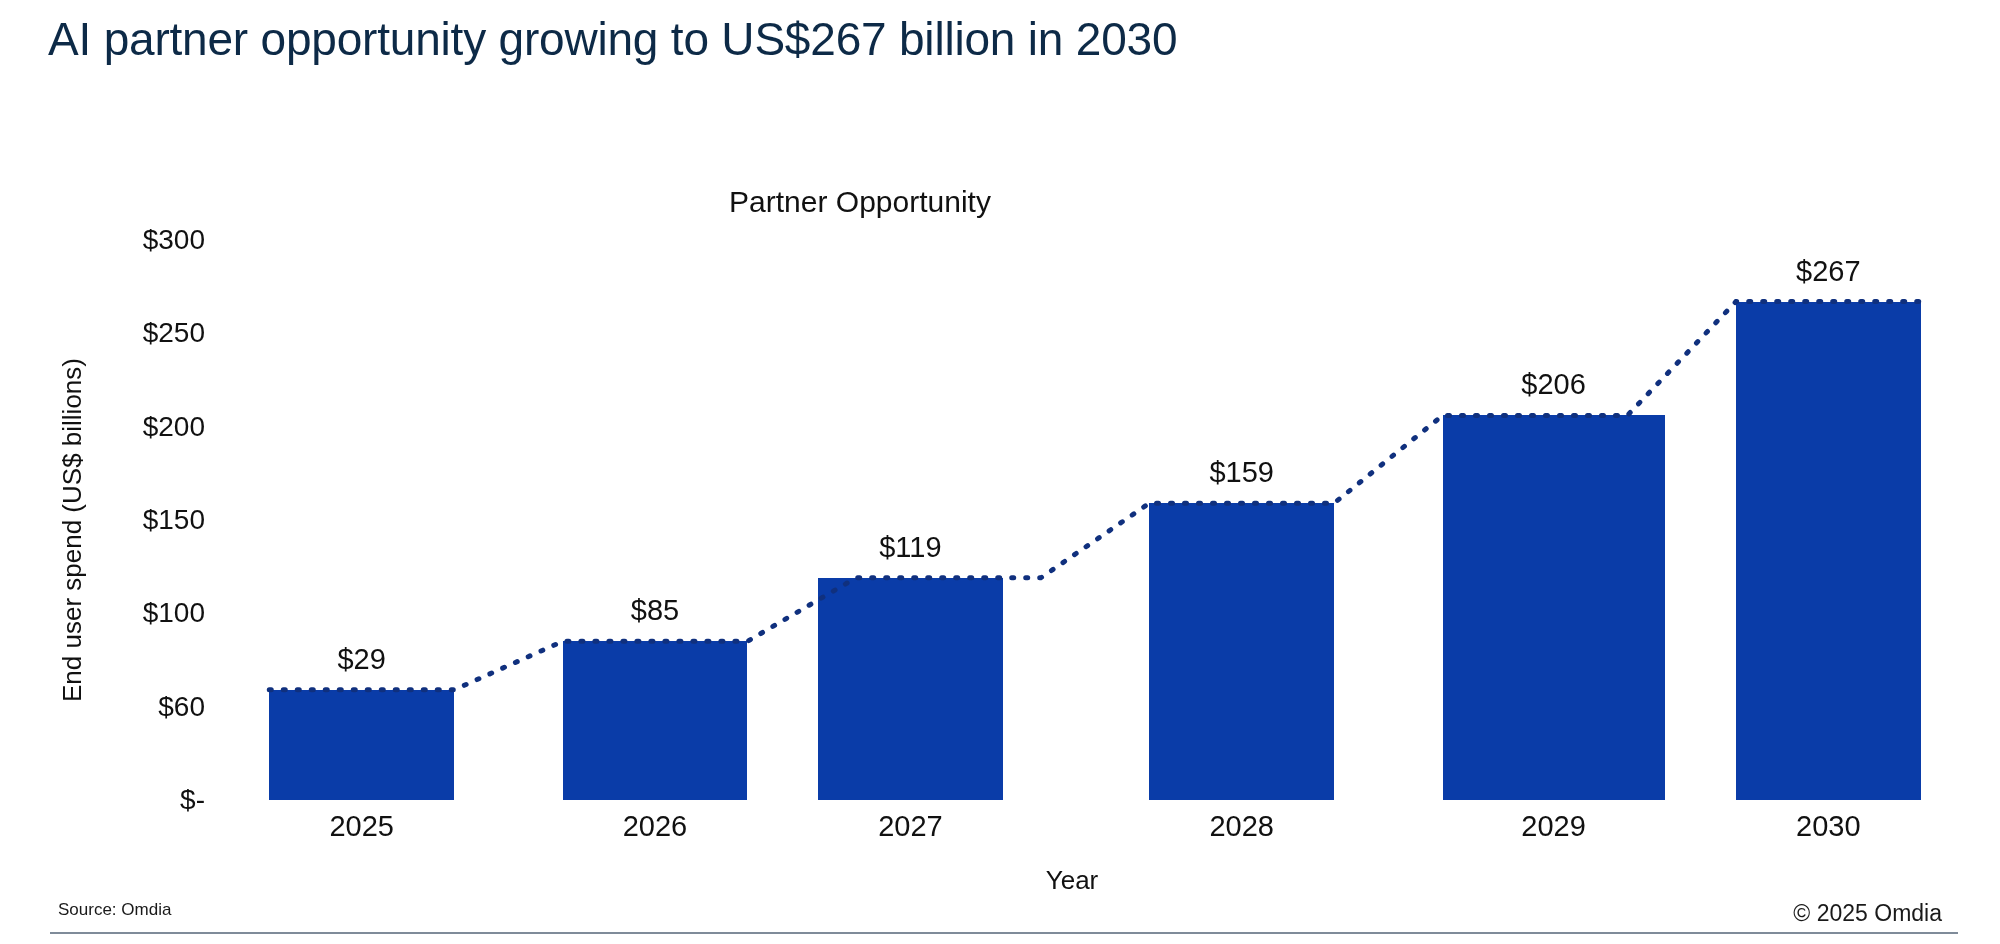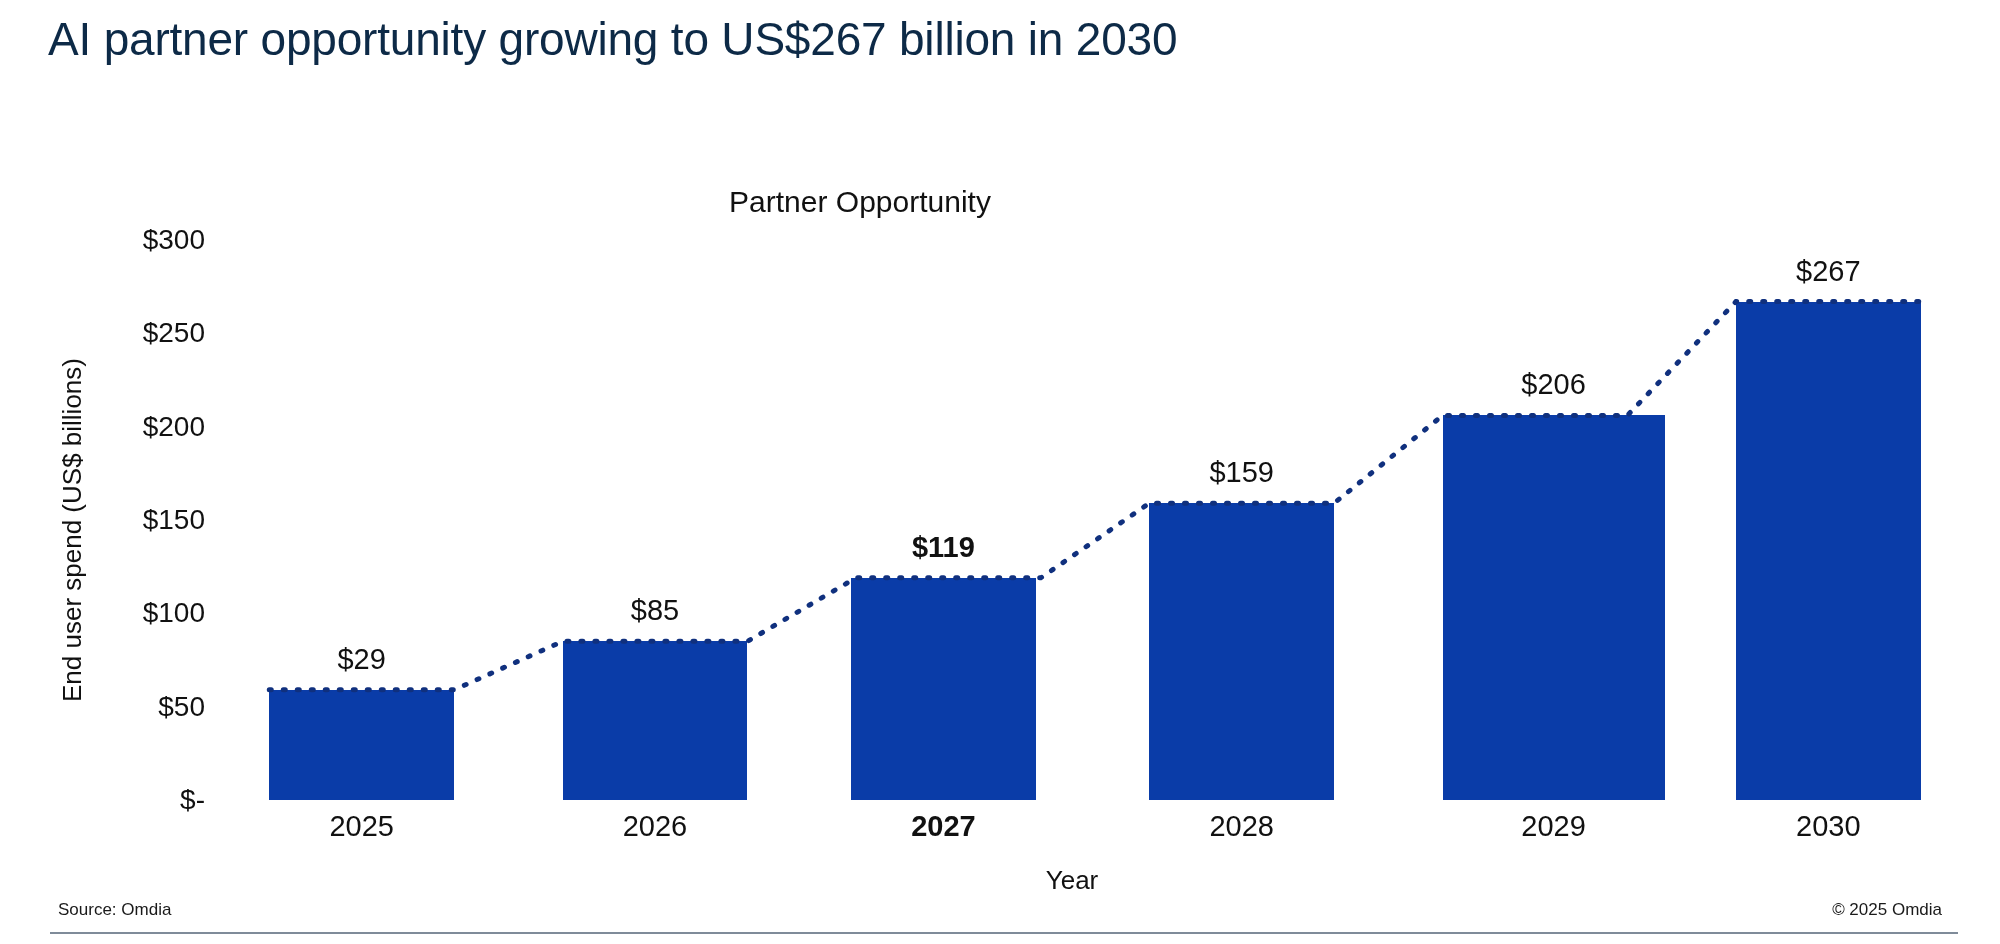--- a/index.html
+++ b/index.html
@@ -150,21 +150,21 @@
     left: 58px;
     top: 900px;
     font-size: 17px;
     color: #1a1a1a;
     white-space: nowrap;
   }
   #copyright-note {
     position: absolute;
     right: 58px;
     top: 900px;
-    font-size: 17px;
+    font-size: 23px;
     color: #1a1a1a;
     white-space: nowrap;
   }
 </style>
 </head>
 <body>
 
 <div id="slide-title">AI partner opportunity growing to US$267 billion in 2030</div>
 
 <div id="chart">
@@ -172,36 +172,36 @@
   <div id="chart-title-inner">Partner Opportunity</div>
 
   <div id="y-axis-title">End user spend (US$ billions)</div>
 
   <div id="y-ticks">
       <div class="y-tick" style="top: 240px;">$300</div>
       <div class="y-tick" style="top: 333.333px;">$250</div>
       <div class="y-tick" style="top: 426.667px;">$200</div>
       <div class="y-tick" style="top: 520px;">$150</div>
       <div class="y-tick" style="top: 613.333px;">$100</div>
-      <div class="y-tick" style="top: 706.667px;">$50</div>
+      <div class="y-tick" style="top: 706.667px;">$60</div>
       <div class="y-tick" style="top: 800px;">$-</div>
     </div>
 
   <div id="plot">
       <div class="bar-slot" style="left: 54.2667px; width: 184.8px;">
         <div class="bar" style="height: 110.133px; background: rgb(10, 60, 168);"></div>
         <div class="bar-label" style="bottom: 124.133px;">$29</div>
         <div class="x-label">2025</div>
       </div>
       <div class="bar-slot" style="left: 347.6px; width: 184.8px;">
         <div class="bar" style="height: 158.667px; background: rgb(10, 60, 168);"></div>
         <div class="bar-label" style="bottom: 172.667px;">$85</div>
         <div class="x-label">2026</div>
       </div>
-      <div class="bar-slot" style="left: 636px; width: 184.8px; font-weight: bold;">
+      <div class="bar-slot" style="left: 603px; width: 184.8px;">
         <div class="bar" style="height: 222.133px; background: rgb(10, 60, 168);"></div>
         <div class="bar-label" style="bottom: 236.133px;">$119</div>
         <div class="x-label">2027</div>
       </div>
       <div class="bar-slot" style="left: 934.267px; width: 184.8px;">
         <div class="bar" style="height: 296.8px; background: rgb(10, 60, 168);"></div>
         <div class="bar-label" style="bottom: 310.8px;">$159</div>
         <div class="x-label">2028</div>
       </div>
       <div class="bar-slot" style="left: 1227.6px; width: 222px;">

